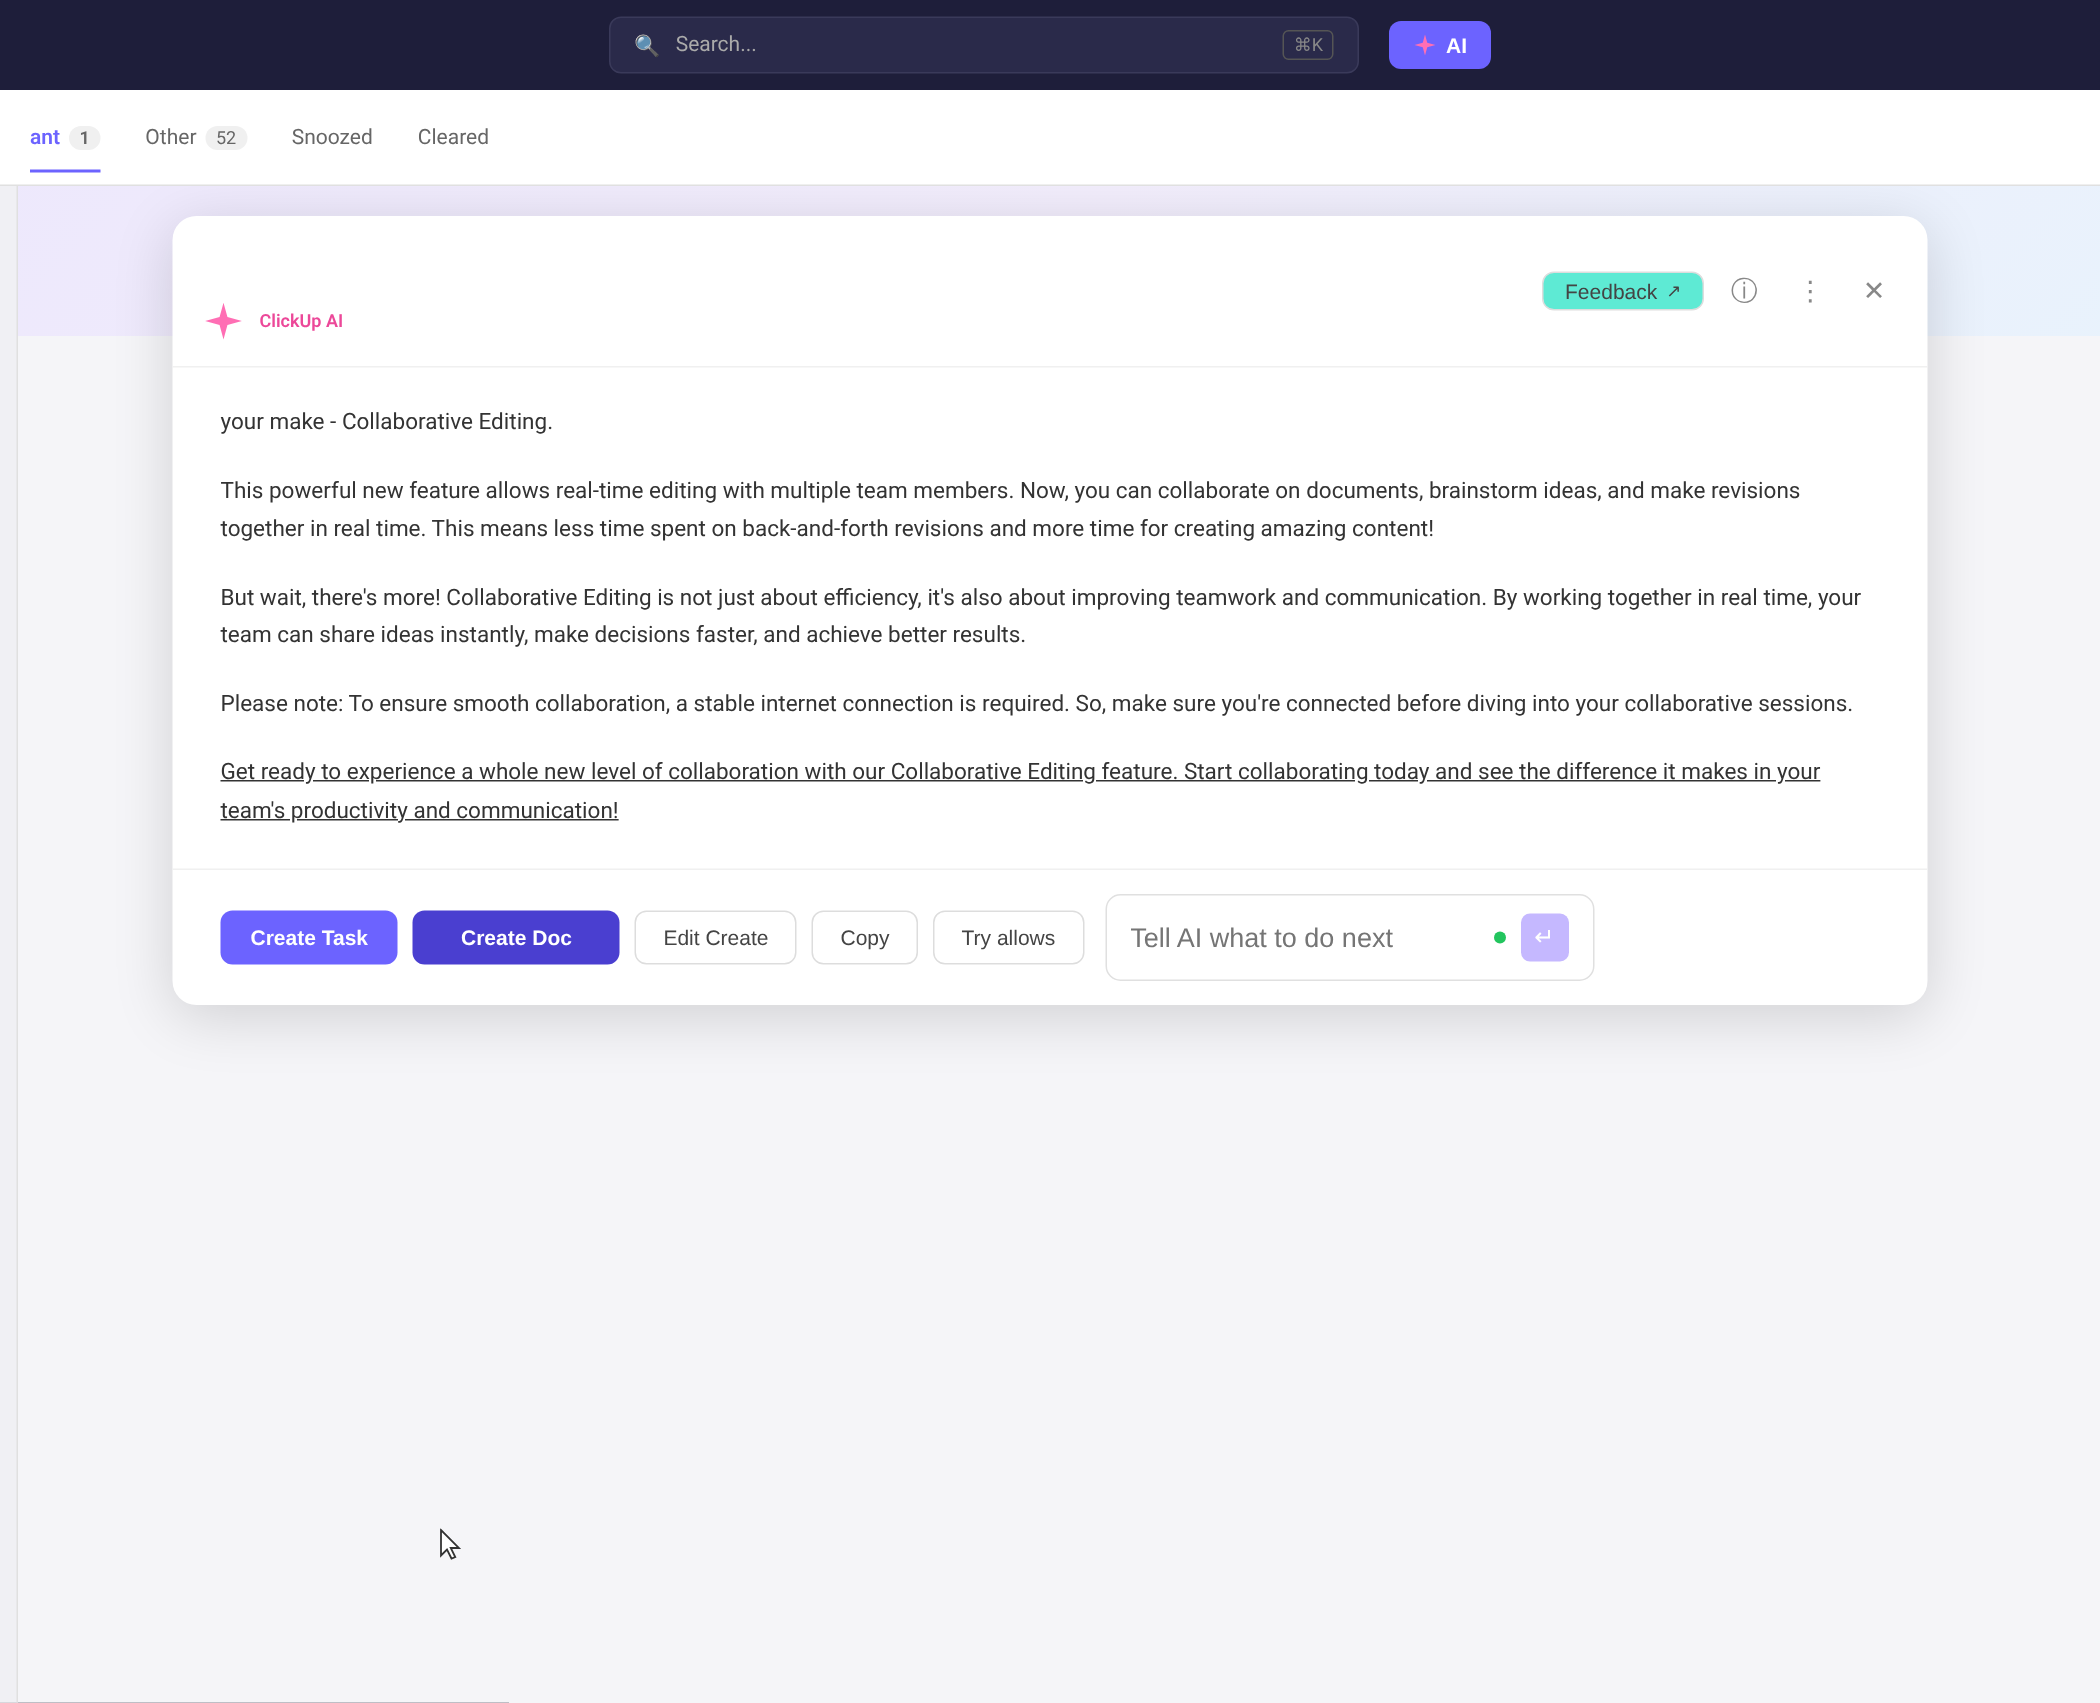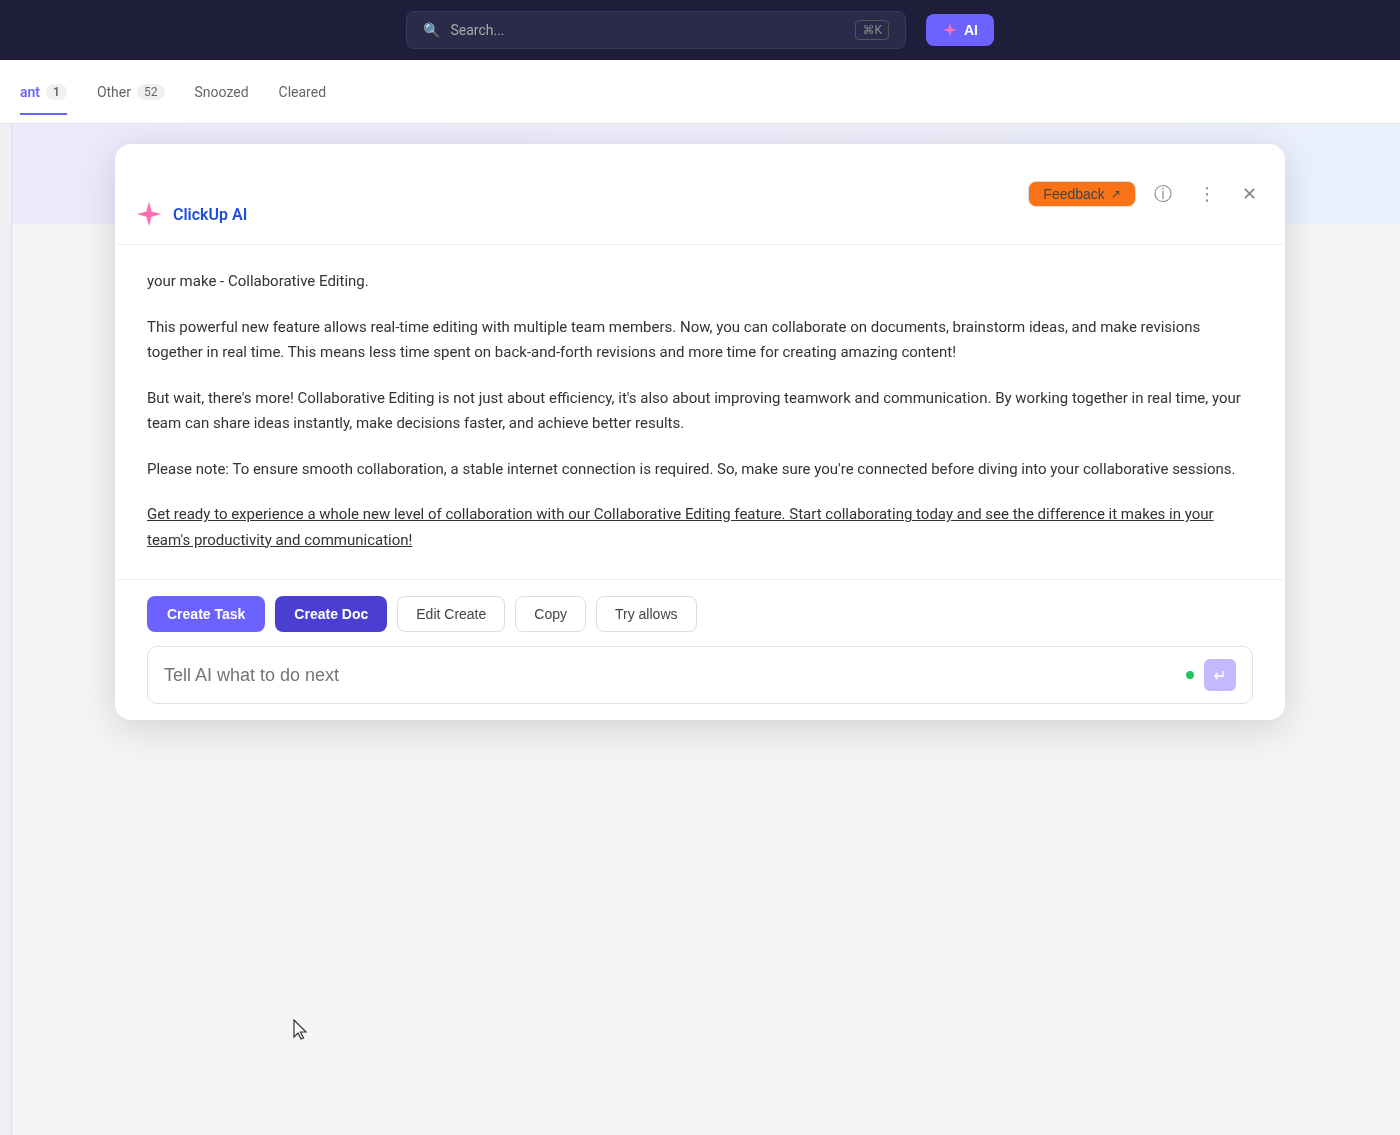--- a/index.html
+++ b/index.html
@@ -149,41 +149,41 @@
       align-items: center;
       justify-content: space-between;
       padding: 16px 20px;
       border-bottom: 1px solid #f0f0f0;
     }
 
     .modal-title {
       display: flex;
       align-items: center;
       gap: 10px;
-      font-size: 16px;
+      font-size: 12px;
       font-weight: 600;
-      color: #1d4ed8;
+      color: #ec4899;
       margin-top: 40px;
     }
 
     .sparkle-icon {
       width: 28px;
       height: 28px;
     }
 
     .modal-actions {
       display: flex;
       align-items: center;
       gap: 10px;
     }
 
     .feedback-btn {
       border: 1px solid #ddd;
       border-radius: 8px;
-      background: #f97316;
+      background: #5eead4;
       padding: 4px 14px;
       font-size: 14px;
       color: #444;
       cursor: pointer;
       display: flex;
       align-items: center;
       gap: 6px;
     }
 
     .icon-btn {
@@ -211,21 +211,20 @@
 
     .modal-body p:last-child {
       margin-bottom: 2px;
       text-decoration: underline;
     }
 
     .modal-footer {
       padding: 16px 32px;
       border-top: 1px solid #f0f0f0;
       display: flex;
-      flex-direction: column;
       gap: 14px;
     }
 
     .action-buttons {
       display: flex;
       align-items: center;
       gap: 10px;
     }
 
     .btn-primary {
@@ -237,21 +236,21 @@
       font-size: 14px;
       font-weight: 600;
       cursor: pointer;
     }
 
     .btn-primary-dark {
       background: #4a3fd0;
       color: #fff;
       border: none;
       border-radius: 8px;
-      padding: 10px 19px;
+      padding: 10px 32px;
       font-size: 14px;
       font-weight: 600;
       cursor: pointer;
     }
 
     .btn-secondary {
       background: #fff;
       color: #444;
       border: 1.5px solid #ddd;
       border-radius: 8px;

